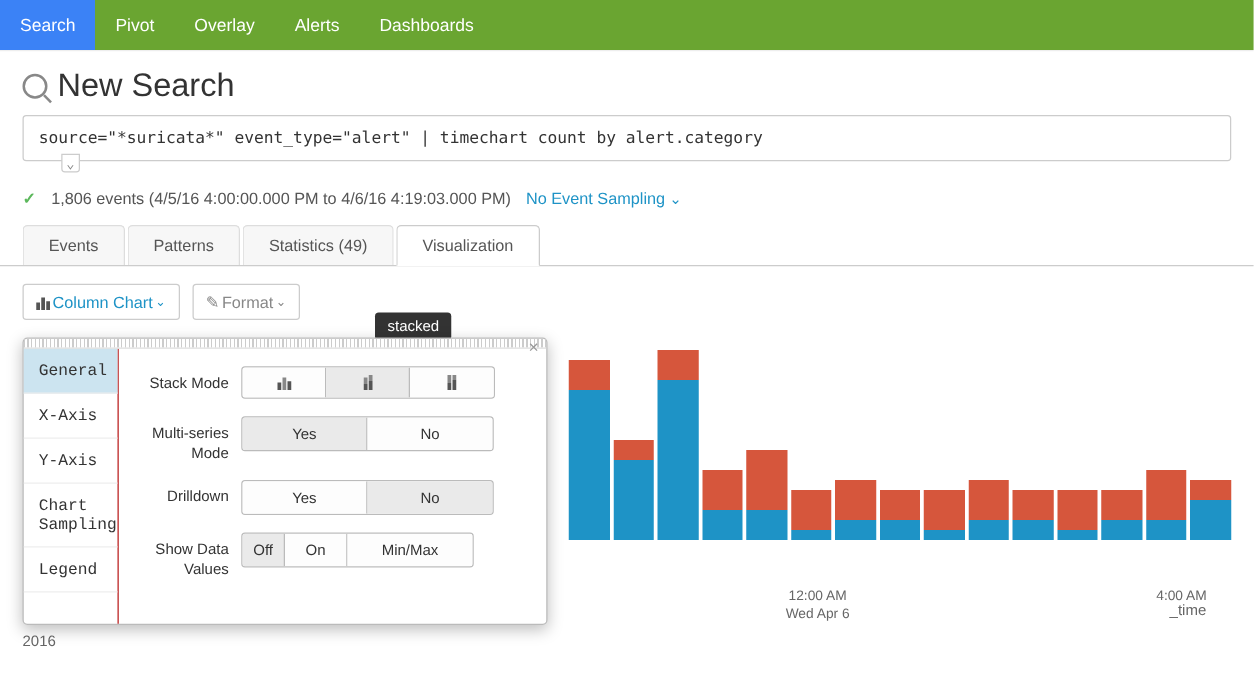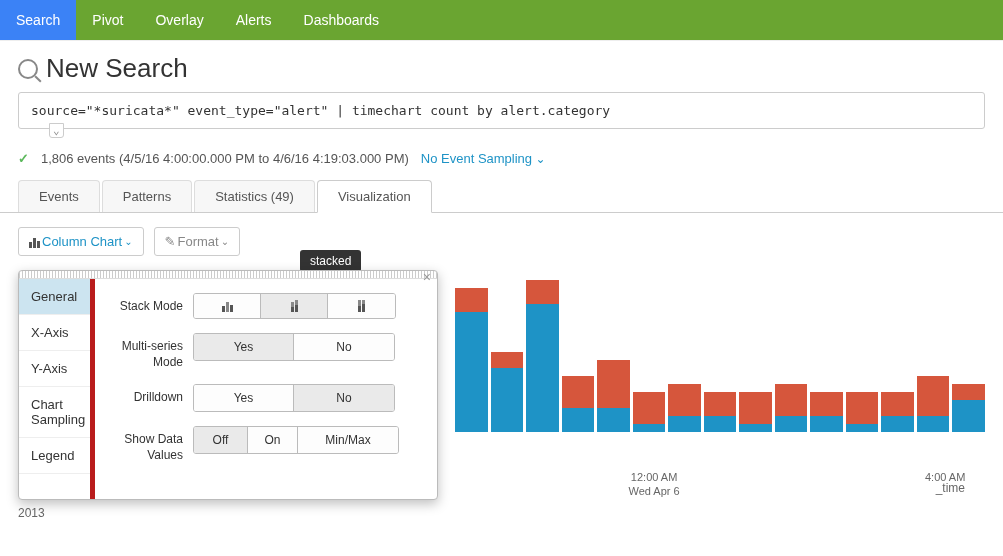--- a/index.html
+++ b/index.html
@@ -25,32 +25,32 @@
 .tab.active { background: #fff; border-color: #ccc; border-bottom: 1px solid #fff; margin-bottom: -1px; }
 .toolbar { display: flex; gap: 10px; padding: 14px 18px; }
 .tool-btn { border: 1px solid #ccc; border-radius: 3px; padding: 6px 10px; color: #1e93c6; cursor: pointer; background: #fff; display: flex; align-items: center; gap: 2px; font-size: 13px; }
 .tool-btn.grey { color: #888; }
 .tool-btn .caret { font-size: 10px; }
 .chart-wrap { position: relative; padding: 0 18px; height: 280px; }
 .panel { position: absolute; left: 18px; top: 0; width: 420px; background: #fff; border: 1px solid #bbb; border-radius: 4px; box-shadow: 0 4px 12px rgba(0,0,0,0.25); z-index: 10; }
 .panel-drag { height: 8px; background: repeating-linear-gradient(90deg, #ccc 0 1px, transparent 1px 3px); border-bottom: 1px solid #ddd; position: relative; }
 .panel-close { position: absolute; right: 6px; top: -2px; color: #999; cursor: pointer; font-size: 14px; }
 .panel-body { display: flex; min-height: 220px; }
-.panel-side { width: 76px; border-right: 5px solid #b91c1c; }
+.panel-side { width: 76px; border-right: 1px solid #b91c1c; font-family: Liberation Mono, monospace; }
 .panel-side-item { padding: 10px 12px; border-bottom: 1px solid #eee; color: #333; cursor: pointer; font-size: 13px; }
 .panel-side-item.active { background: #cce4f0; }
 .panel-main { flex: 1; padding: 14px 14px; }
 .form-row { display: flex; align-items: flex-start; margin-bottom: 14px; }
 .form-label { width: 84px; text-align: right; padding-right: 10px; color: #333; font-size: 12px; line-height: 1.3; padding-top: 6px; }
 .btn-group { display: flex; border: 1px solid #bbb; border-radius: 3px; overflow: hidden; }
 .bg-btn { padding: 6px 0; border-right: 1px solid #bbb; background: #fdfdfd; color: #333; cursor: pointer; text-align: center; font-size: 12px; display: flex; align-items: center; justify-content: center; }
 .bg-btn:last-child { border-right: none; }
 .bg-btn.sel { background: #eaeaea; }
 .bg-btn.w3 { width: 67px; }
-.bg-btn.w2a { width: 54px; text-align: center; }
+.bg-btn.w2a { width: 34px; text-align: center; }
 .bg-btn.w2b { width: 50px; }
 .bg-btn.wmin { width: 100px; }
 .tooltip { position: absolute; top: -20px; left: 300px; background: #333; color: #fff; padding: 4px 10px; border-radius: 3px; font-size: 12px; }
 .tooltip::after { content: ""; position: absolute; bottom: -5px; left: 50%; margin-left: -5px; border: 5px solid transparent; border-top-color: #333; border-bottom: none; }
 .stack-icon { display: inline-flex; align-items: flex-end; gap: 1px; height: 12px; }
 .stack-icon span { width: 3px; background: #555; display: inline-block; }
 .chart-area { position: relative; height: 200px; margin-left: 12px; }
 .yaxis { position: absolute; left: 0; top: 0; bottom: 20px; width: 20px; font-size: 11px; color: #888; }
 .ylabel { position: absolute; right: 2px; }
 .bars { position: absolute; left: 425px; right: 0; bottom: 38px; height: 160px; display: flex; align-items: flex-end; gap: 3px; }
@@ -250,16 +250,16 @@
           <div class="seg" style="height: 32px; background: rgb(30, 147, 198);"></div>
           <div class="seg" style="height: 16px; background: rgb(214, 86, 60);"></div>
         </div>
       </div>
     <div class="xaxis" id="xaxis">
         <div class="xlabel" style="left: 173.5px;">12:00 AM<br>Wed Apr 6</div>
         <div class="xlabel" style="left: 470px;">4:00 AM</div>
       </div>
     <div class="axis-title">_time</div>
   </div>
-  <div class="year-label">2013</div>
+  <div class="year-label">2016</div>
 </div>
 
 <div class="legend" id="legend"></div>
 
 </body></html>

